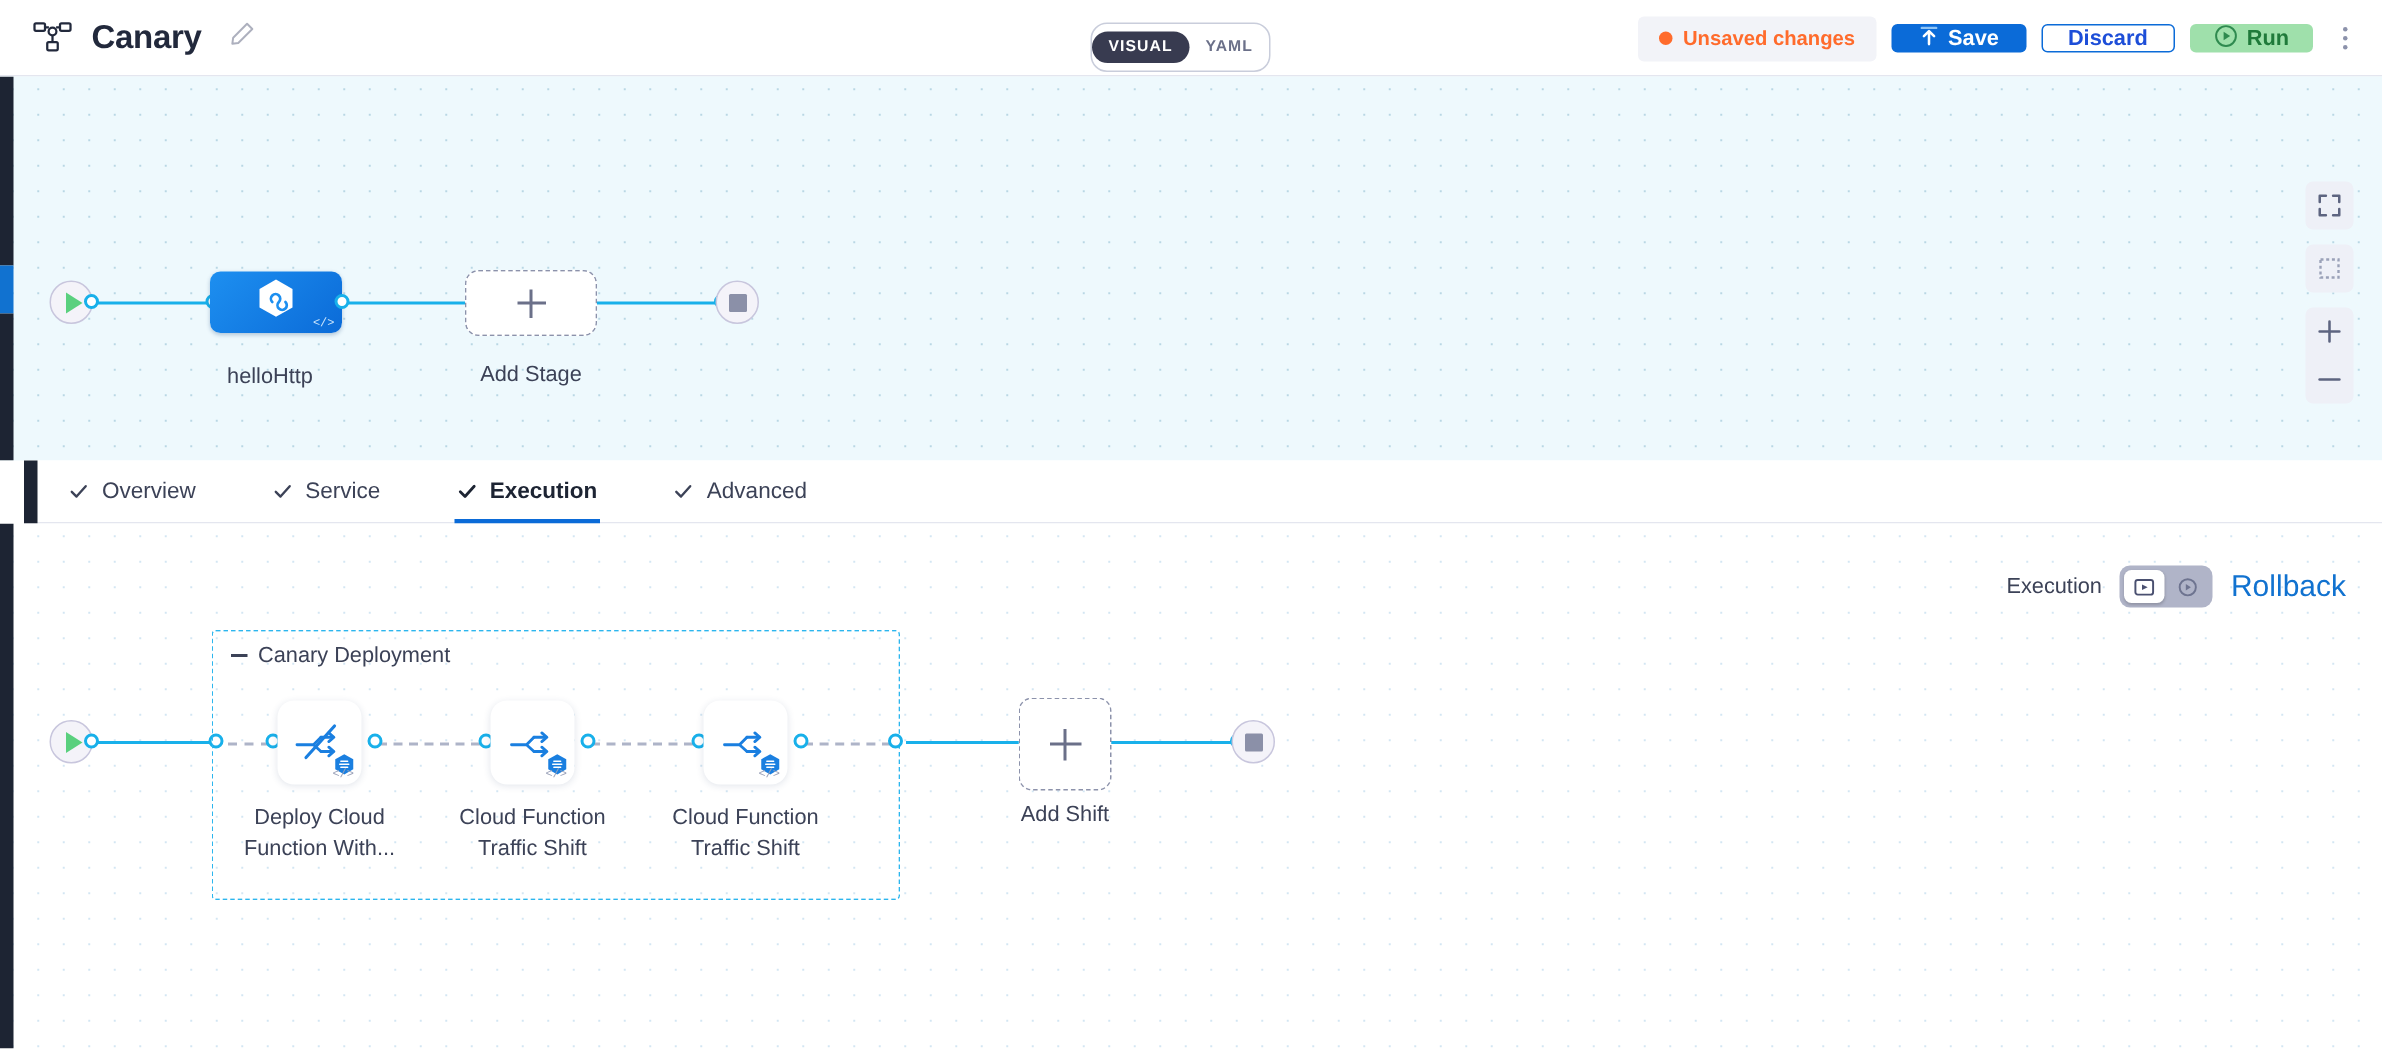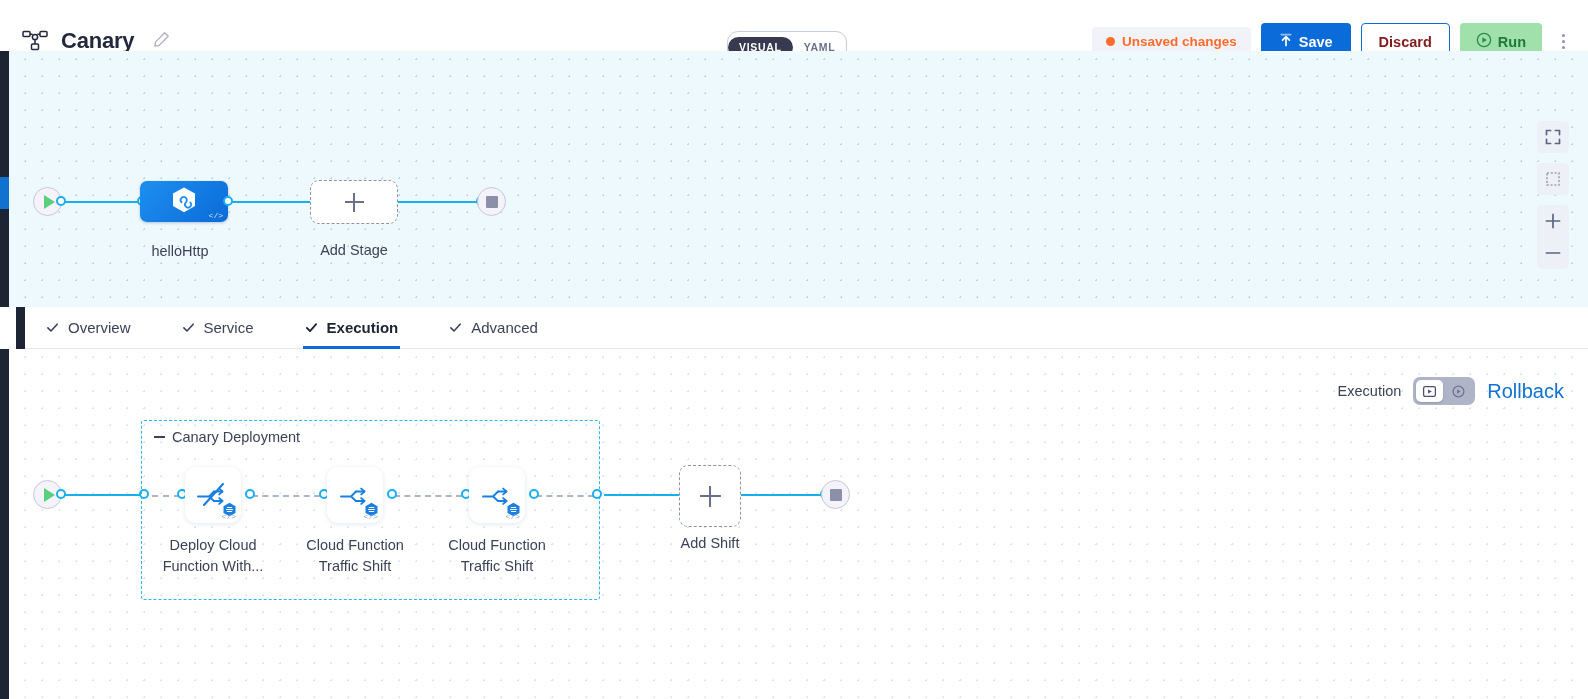--- a/index.html
+++ b/index.html
@@ -9,21 +9,21 @@
     background: #ffffff;
     overflow: hidden;
   }
 
   
   .header {
     position: absolute; top: 0; left: 0;
     width: 1588px; height: 51px;
     background: #ffffff;
     border-bottom: 1px solid #e4e6ef;
-    display: flex; align-items: center; margin-top: 16px;
+    display: flex; align-items: center;
   }
   .hdr-left { display: flex; align-items: center; gap: 13px; padding-left: 22px; }
   .pipeline-glyph { width: 26px; height: 22px; display: block; }
   .pipeline-title {
     font-size: 22px; font-weight: bold; color: #22293c; letter-spacing: -0.2px;
   }
   .edit-pencil { width: 17px; height: 17px; margin-left: 6px; opacity: .55; cursor: pointer; }
 
   .toggle-wrap {
     position: absolute; left: 727px; top: 15px;
@@ -46,25 +46,25 @@
   }
   .unsaved-pill {
     display: flex; align-items: center; gap: 7px;
     background: #f2f3f8; border-radius: 4px;
     height: 30px; padding: 0 14px;
     font-size: 13.5px; font-weight: bold; color: #ff6b2c;
   }
   .unsaved-dot { width: 9px; height: 9px; border-radius: 50%; background: #ff6b2c; }
   .btn {
     display: flex; align-items: center; justify-content: flex-start; gap: 6px;
-    height: 37px; border-radius: 4px; font-size: 14.5px; font-weight: bold;
+    height: 19px; border-radius: 4px; font-size: 14.5px; font-weight: bold;
     cursor: pointer; white-space: nowrap;
   }
   .btn-save { background: #0b6bd8; color: #ffffff; padding: 0 18px; border: none; }
-  .btn-discard { background: #ffffff; color: #7f1d1d; padding: 0 17px; border: 1px solid #0b6bd8; }
+  .btn-discard { background: #ffffff; color: #1d4ed8; padding: 0 17px; border: 1px solid #0b6bd8; }
   .btn-run { background: #9fe0ab; color: #1f7a3a; padding: 0 16px; border: none; }
   .kebab { width: 22px; height: 31px; display: flex; flex-direction: column;
            align-items: center; justify-content: center; gap: 3px; cursor: pointer; }
   .kebab i { width: 3px; height: 3px; border-radius: 50%; background: #8c92ab; display: block; }
 
   
   .canvas-top {
     position: absolute; top: 51px; left: 0;
     width: 1588px; height: 256px;
     background-color: #eef9fd;

